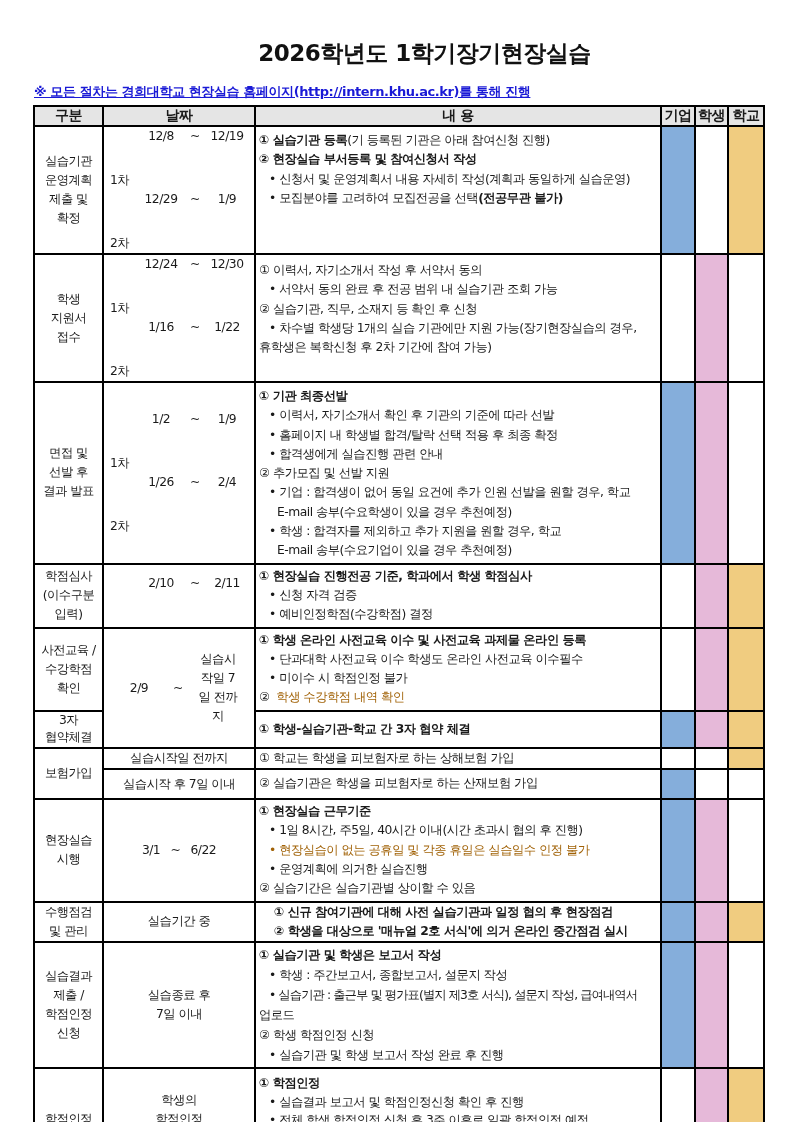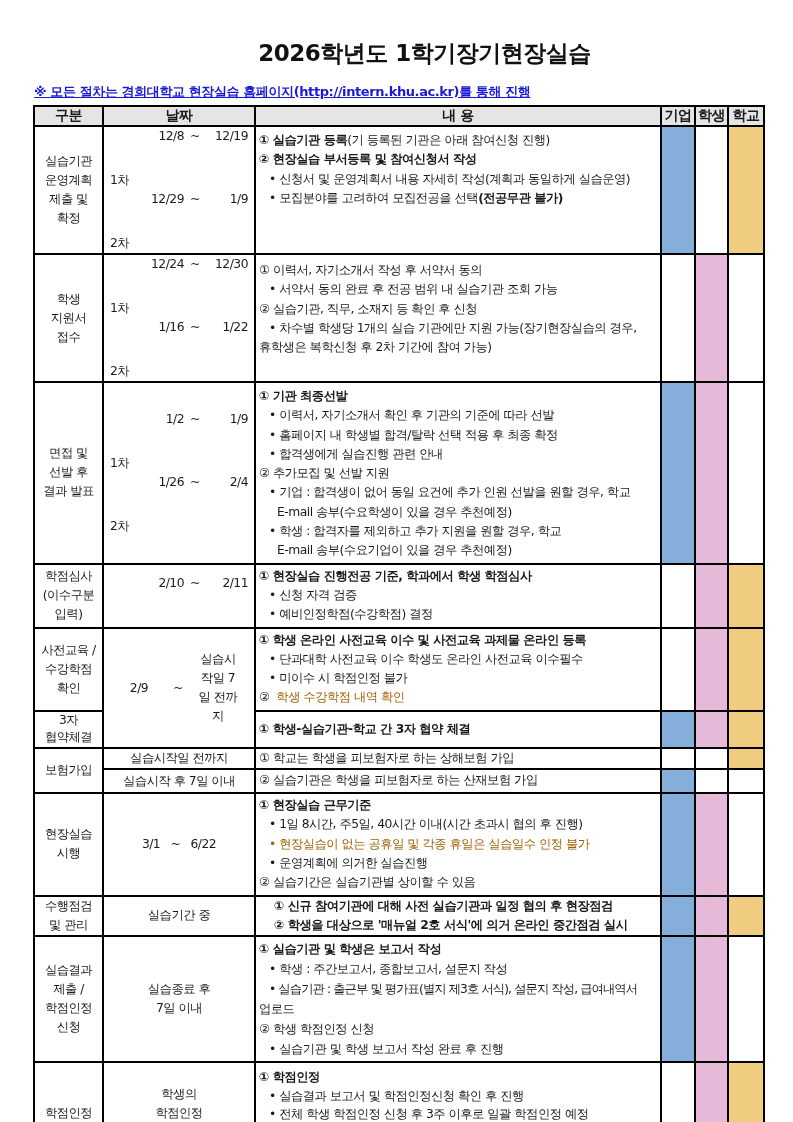--- a/index.html
+++ b/index.html
@@ -20,21 +20,21 @@
   .content .ln { white-space:nowrap; }
   .content .b { font-weight:bold; }
   .content .red { color:#a16207; }
   .content .ind { padding-left:10px; }
   .content .ind2 { padding-left:18px; }
   .c-blue { background:#85aedb; }
   .c-pink { background:#e6b9d9; }
   .c-gold { background:#f0cc80; }
   .dgrid { display:grid; grid-template-columns:28px 46px 22px 42px; justify-content:center;
            line-height:19px; }
-  .dgrid span { text-align:right; }
+  .dgrid span { }
   .dgrid span.l { text-align:left;margin-top:44px; }
   .dgrid span.c { text-align:center; }
   .d2 { display:grid; grid-template-columns:52px 26px 54px; justify-content:center; align-items:center; }
   .d2 .c { text-align:center; }
   .d2 .r { line-height:19px; }
 </style>
 </head>
 <body>
 
 <div class="title">2026학년도 1학기장기현장실습</div>
@@ -227,21 +227,21 @@
       </td>
       <td class="date">실습시작일 전까지</td>
       <td class="content" style="padding:0 3px !important;vertical-align:middle !important">
         <div class="ln">① 학교는 학생을 피보험자로 하는 상해보험 가입</div>
       </td>
       <td></td>
       <td></td>
       <td class="c-gold"></td>
     </tr>
 
-    <tr style="height:24px">
+    <tr style="height:30px">
       <td class="date">실습시작 후 7일 이내</td>
       <td class="content" style="padding:0 3px !important;vertical-align:middle !important">
         <div class="ln">② 실습기관은 학생을 피보험자로 하는 산재보험 가입</div>
       </td>
       <td class="c-blue"></td>
       <td></td>
       <td></td>
     </tr>
 
     <tr style="height:96px">

